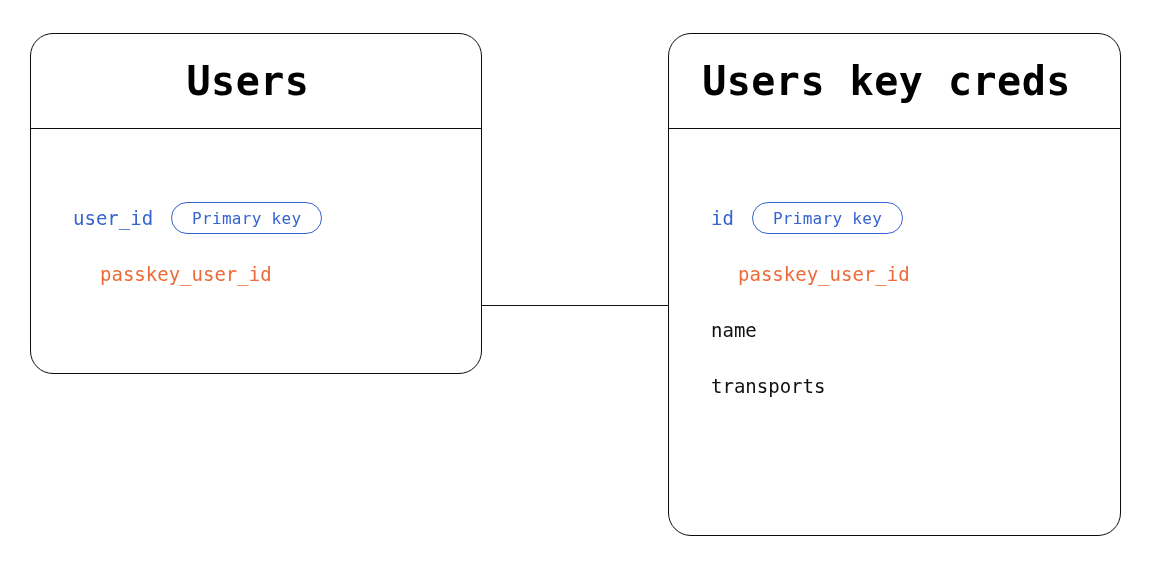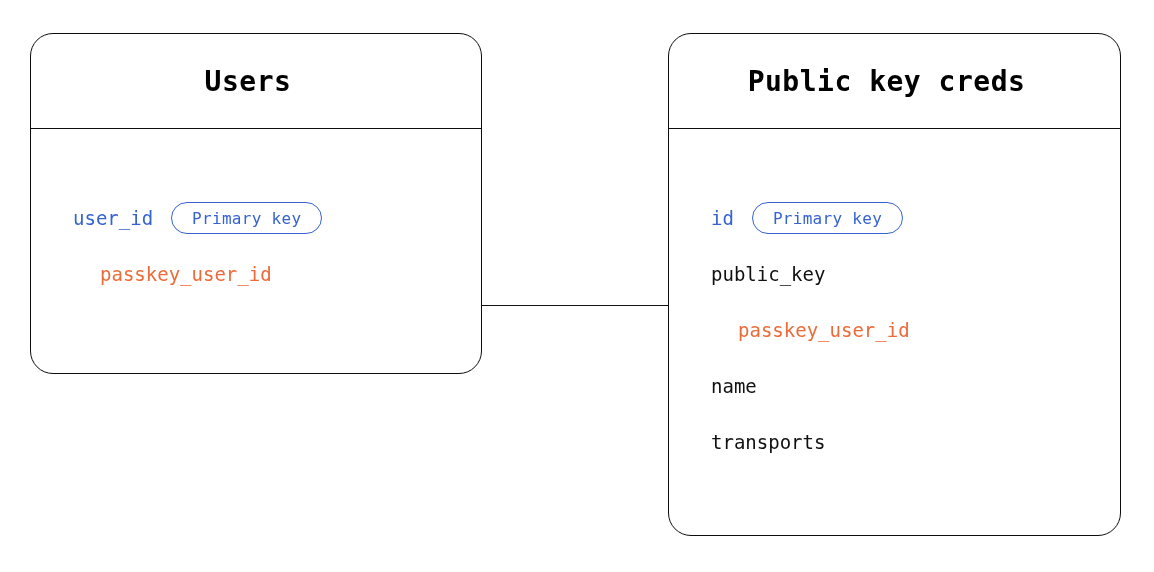--- a/index.html
+++ b/index.html
@@ -46,21 +46,21 @@
 
   .entity-title {
     position: absolute;
     left: 0;
     right: 16px;
     top: 0;
     height: 94px;
     display: flex;
     align-items: center;
     justify-content: center;
-    font-size: 28px;
+    font-size: 40px;
     font-weight: bold;
     letter-spacing: 0.5px;
     color: #000000;
     white-space: nowrap;
   }
 
   .entity-divider {
     position: absolute;
     left: 0;
     right: 0;
@@ -143,32 +143,29 @@
 
 
       <div class="field-row">
         <span class="field-name fk">passkey_user_id</span>
       </div>
 
     </div>
   </div>
 
   <div class="entity" id="entity-pkcreds">
-    <div class="entity-title">Public key creds</div>
+    <div class="entity-title">Users key creds</div>
     <div class="entity-divider"></div>
     <div class="field-list">
 
       <div class="field-row">
         <span class="field-name pk">id</span>
         <span class="pk-badge">Primary key</span>
       </div>
 
-      <div class="field-row">
-        <span class="field-name plain">public_key</span>
-      </div>
 
       <div class="field-row">
         <span class="field-name fk">passkey_user_id</span>
       </div>
 
 
       <div class="field-row">
         <span class="field-name plain">name</span>
       </div>
 

